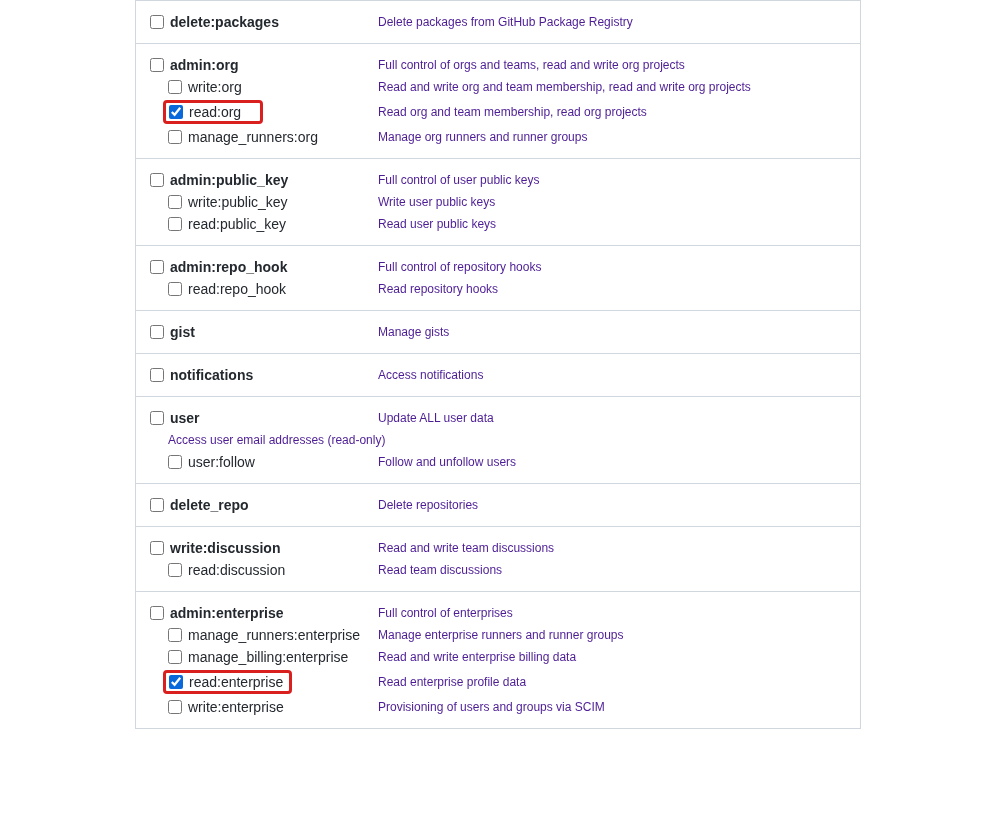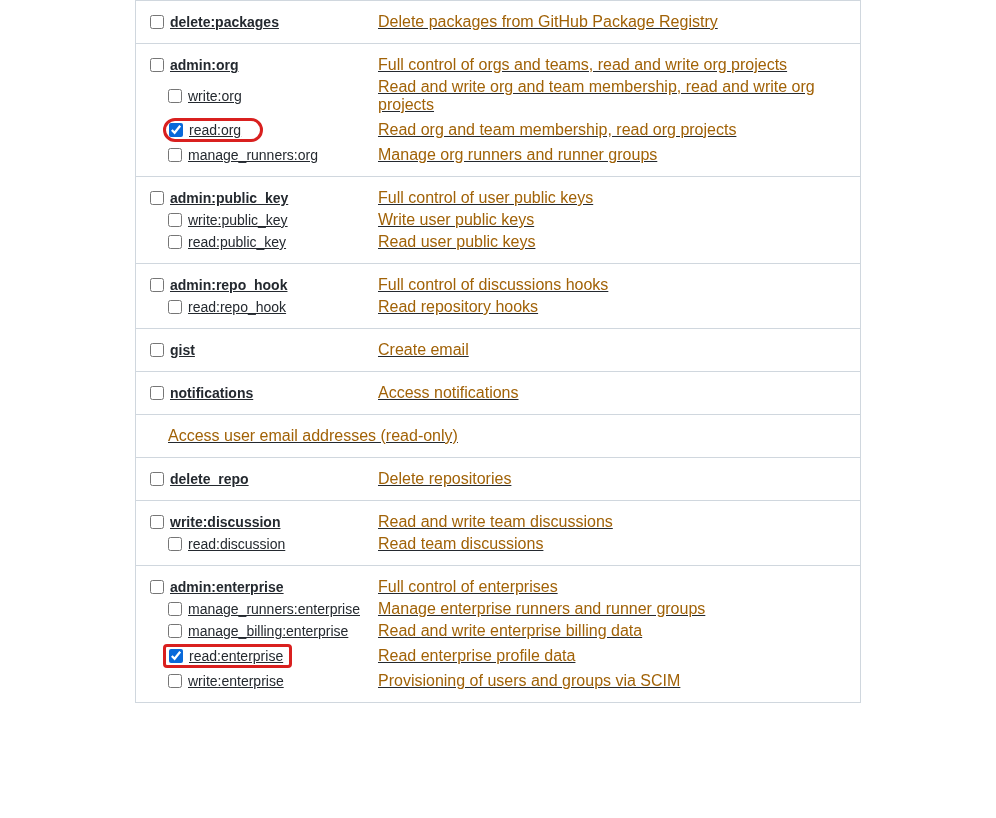--- a/index.html
+++ b/index.html
@@ -12,21 +12,20 @@
     }
     .container {
       width: 996px;
       padding-left: 135px;
       padding-right: 135px;
     }
     .scope-group {
       border: 1px solid #d0d7de;
       border-top: none;
       padding: 10px 0 10px 14px;
-      text-decoration: underline;
     }
     .scope-group:first-child {
       border-top: 1px solid #d0d7de;
     }
     .scope-row {
       display: flex;
       align-items: center;
       padding: 2px 0;
       min-height: 22px;
     }
@@ -38,22 +37,22 @@
       display: flex;
       align-items: center;
       gap: 6px;
       flex-shrink: 0;
     }
     .scope-row.child .label-col {
       width: 210px;
       align-items: center;
     }
     .desc-col {
-      color: #a16207;
-      font-size: 16px;
+      color: #4c1d95;
+      font-size: 12px;
     }
     input[type="checkbox"] {
       width: 14px;
       height: 14px;
       cursor: pointer;
       accent-color: #0969da;
     }
     .scope-label {
       color: #24292f;
       font-size: 14px;
@@ -85,21 +84,21 @@
       </div>
       <div class="scope-row child">
         <div class="label-col">
           <input type="checkbox" style="">
           <span class="scope-label">write:org</span>
         </div>
         <div class="desc-col">Read and write org and team membership, read and write org projects</div>
       </div>
       <div class="scope-row child">
         <div style="width: 210px; display: flex;">
-          <div class="label-col" style="border: 3px solid rgb(217, 32, 31); border-radius: 12px; margin-left: -5px; padding: 1px 6px 1px 3px; width: auto; min-width: 100px;">
+          <div class="label-col" style="border: 3px solid rgb(217, 32, 31); border-radius: 4px; margin-left: -5px; padding: 1px 6px 1px 3px; width: auto; min-width: 100px;">
             <input type="checkbox" checked="" style="">
             <span class="scope-label">read:org</span>
           </div>
         </div>
         <div class="desc-col">Read org and team membership, read org projects</div>
       </div>
       <div class="scope-row child">
         <div class="label-col">
           <input type="checkbox" style="">
           <span class="scope-label">manage_runners:org</span>
@@ -129,51 +128,65 @@
         </div>
         <div class="desc-col">Read user public keys</div>
       </div>
     </div>
     <div class="scope-group">
       <div class="scope-row parent">
         <div class="label-col">
           <input type="checkbox" style="">
           <span class="scope-label">admin:repo_hook</span>
         </div>
-        <div class="desc-col">Full control of discussions hooks</div>
+        <div class="desc-col">Full control of repository hooks</div>
       </div>
       <div class="scope-row child">
         <div class="label-col">
           <input type="checkbox" style="">
           <span class="scope-label">read:repo_hook</span>
         </div>
         <div class="desc-col">Read repository hooks</div>
       </div>
     </div>
     <div class="scope-group">
       <div class="scope-row parent">
         <div class="label-col">
           <input type="checkbox" style="">
           <span class="scope-label">gist</span>
         </div>
-        <div class="desc-col">Create email</div>
+        <div class="desc-col">Manage gists</div>
       </div>
     </div>
     <div class="scope-group">
       <div class="scope-row parent">
         <div class="label-col">
           <input type="checkbox" style="">
           <span class="scope-label">notifications</span>
         </div>
         <div class="desc-col">Access notifications</div>
       </div>
     </div>
     <div class="scope-group">
+      <div class="scope-row parent">
+        <div class="label-col">
+          <input type="checkbox" style="">
+          <span class="scope-label">user</span>
+        </div>
+        <div class="desc-col">Update ALL user data</div>
+      </div>
       <div class="scope-row child">
         <div class="desc-col">Access user email addresses (read-only)</div>
+      </div>
+      <div class="scope-row child">
+        <div class="label-col">
+          <input type="checkbox" style="">
+          <span class="scope-label">user:follow</span>
+        </div>
+        <div class="desc-col">Follow and unfollow users</div>
       </div>
     </div>
     <div class="scope-group">
       <div class="scope-row parent">
         <div class="label-col">
           <input type="checkbox" style="">
           <span class="scope-label">delete_repo</span>
         </div>
         <div class="desc-col">Delete repositories</div>
       </div>

